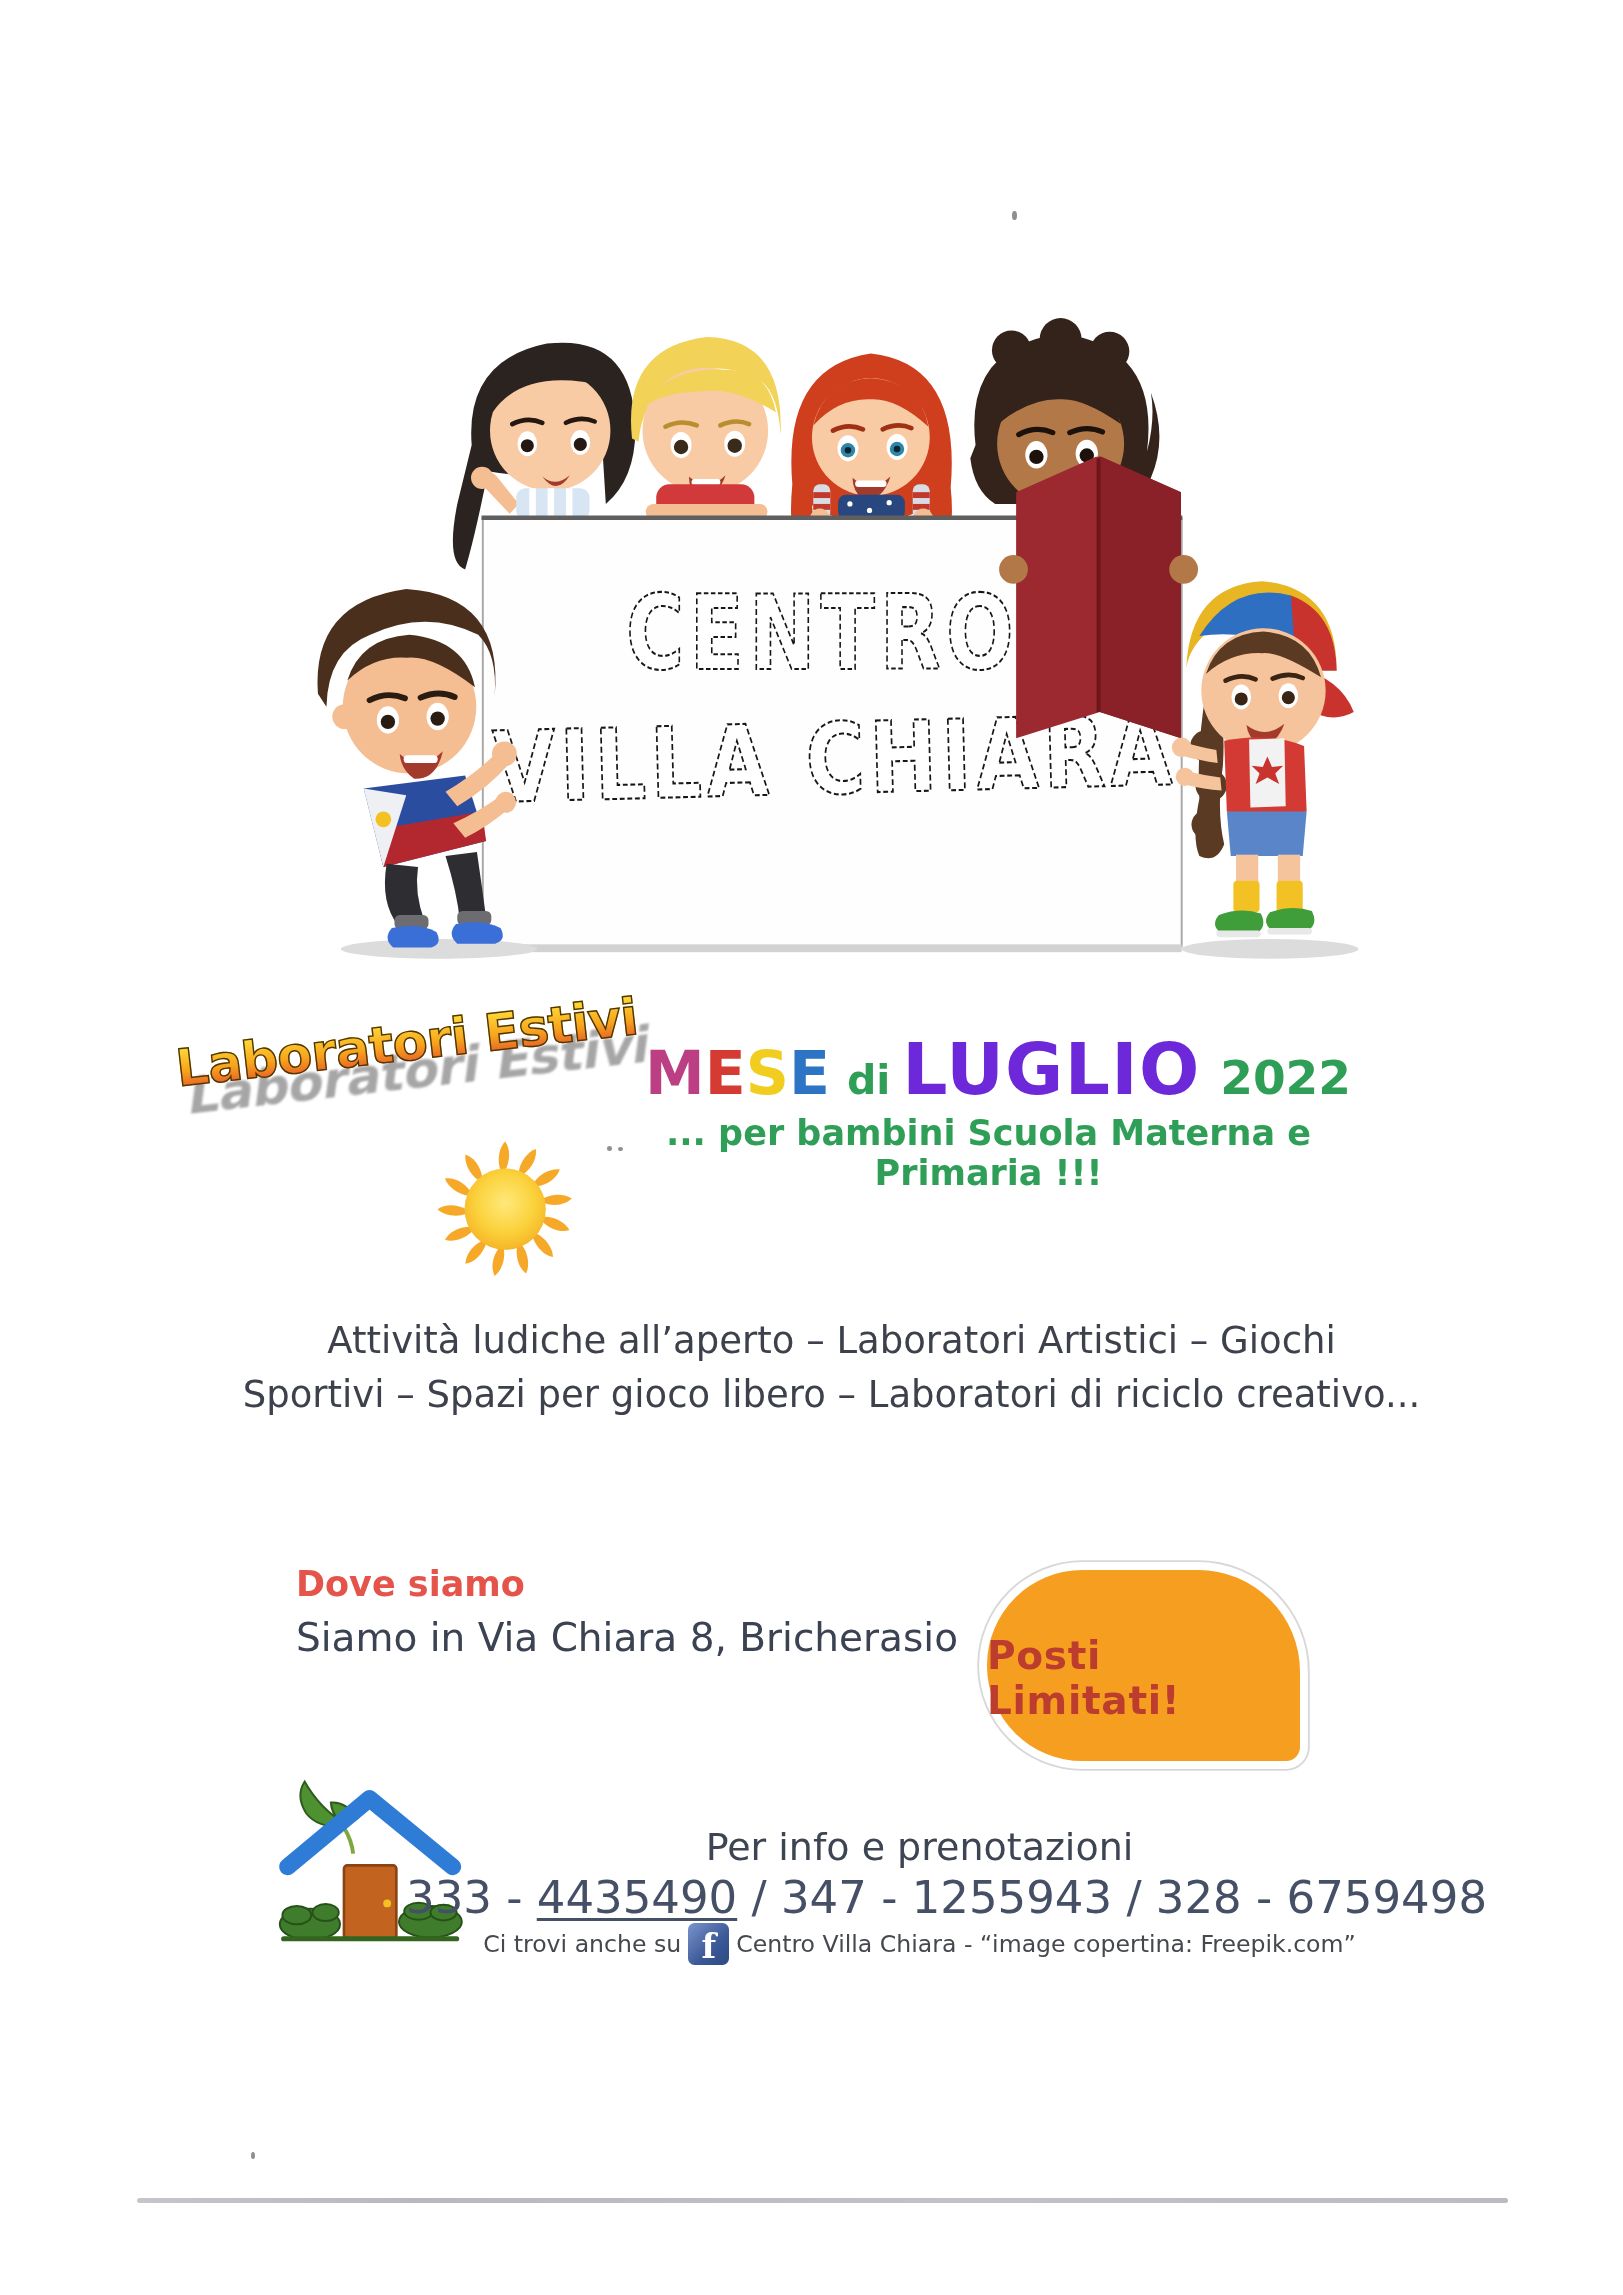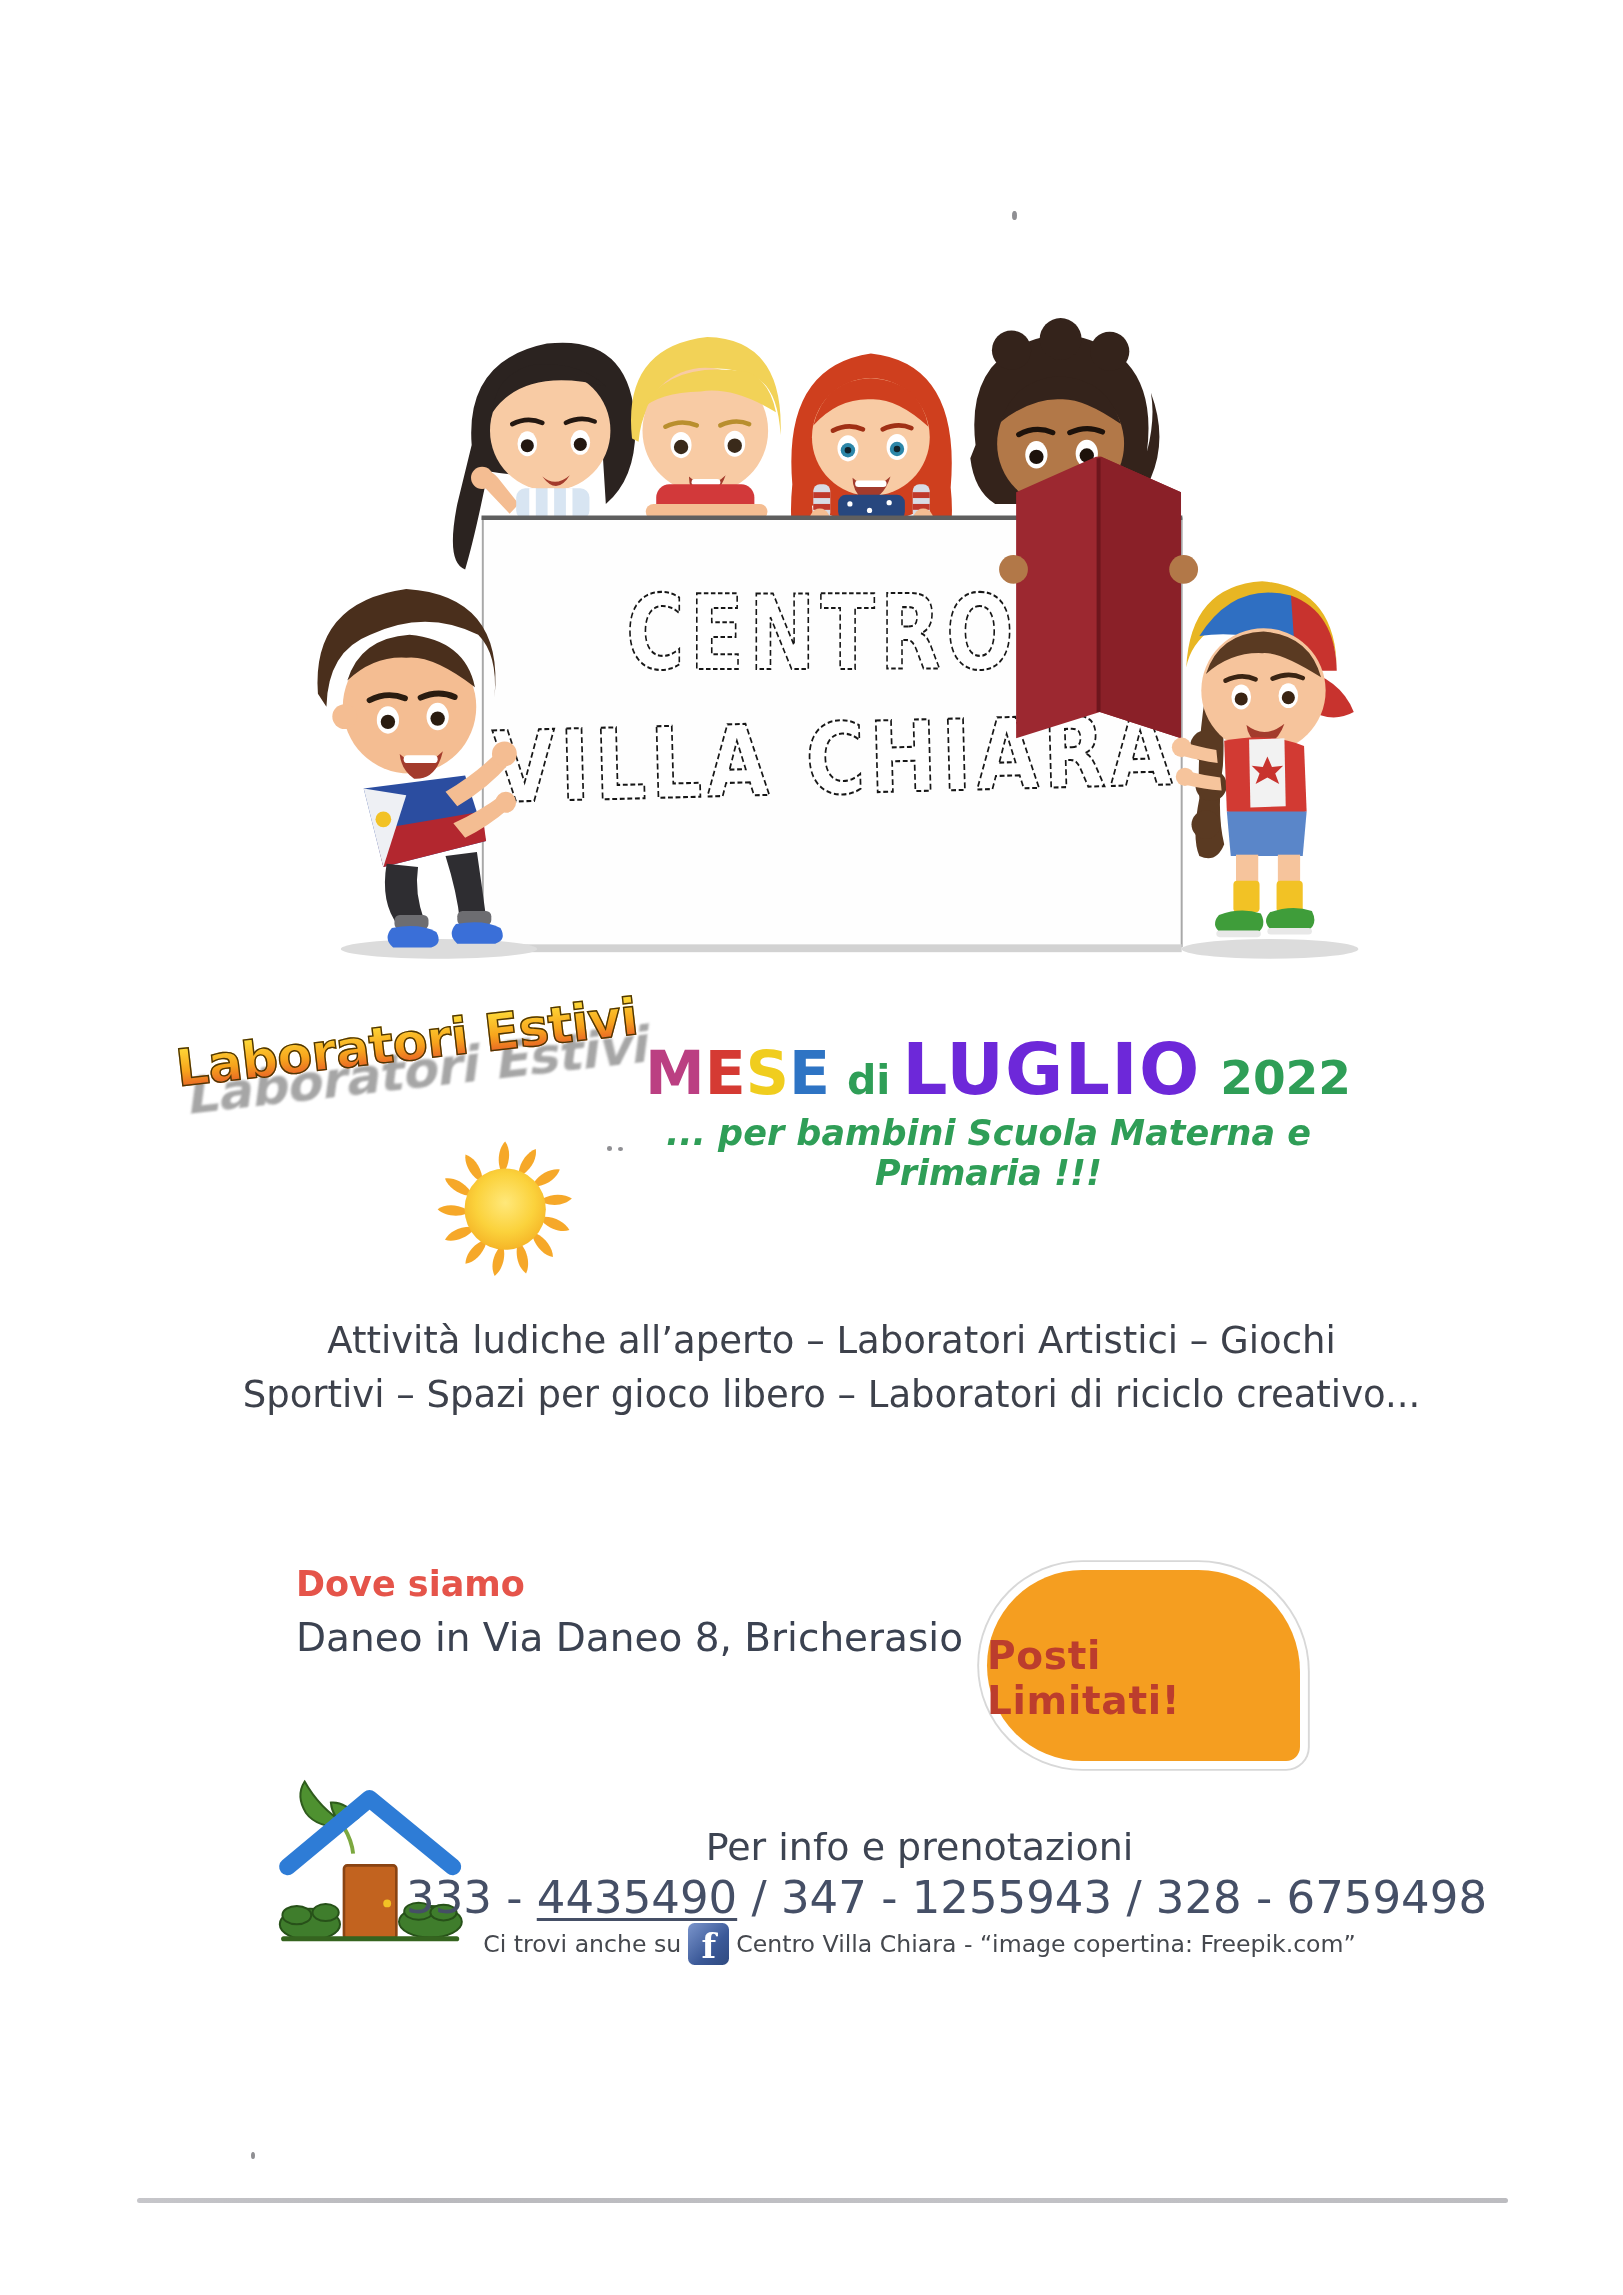--- a/index.html
+++ b/index.html
@@ -30,21 +30,21 @@
   .month-title span{font-weight:bold;}
   .mt-m {font-size:60px;color:#bb3f82;}
   .mt-e1{font-size:60px;color:#d53a33;}
   .mt-s {font-size:60px;color:#f0cd1e;}
   .mt-e2{font-size:60px;color:#2e74c4;}
   .mt-di{font-size:41px;color:#2f9e57;margin:0 11.8px 0 17px;}
   .mt-luglio{font-size:71px;color:#6d28d9;letter-spacing:1.3px;}
   .mt-year{font-size:47px;color:#2f9e57;margin-left:19.6px;}
 
   .subtitle{left:589px;top:1113px;width:799px;text-align:center;
-    font-size:35px;font-weight:bold;color:#2f9e57;font-style:italic;}
+    font-size:35px;font-weight:bold;color:#2f9e57;}
 
   
   #sun{left:435px;top:1139px;width:141px;height:141px;}
 
   
   .activities{left:223px;top:1314px;width:1217px;text-align:center;
     font-size:37px;line-height:54px;color:#3d414b;font-weight:500;}
 
   
   .where-heading{left:296px;top:1564px;font-size:35px;font-weight:bold;color:#e5544a;}
@@ -298,21 +298,21 @@
   </g>
   <circle cx="107" cy="107" r="62" fill="url(#sunCore)"></circle>
 </svg>
 
 <div class="abs activities">
   <div>Attività ludiche all’aperto – Laboratori Artistici – Giochi</div>
   <div>Sportivi – Spazi per gioco libero – Laboratori di riciclo creativo...</div>
 </div>
 
 <div class="abs where-heading">Dove siamo</div>
-<div class="abs where-address">Daneo in Via Daneo 8, Bricherasio</div>
+<div class="abs where-address">Siamo in Via Chiara 8, Bricherasio</div>
 
 <div class="abs badge">
   <span>Posti Limitati!</span>
 </div>
 
 <svg id="house" class="abs" viewBox="0 0 310 285" xmlns="http://www.w3.org/2000/svg">
   <path d="M120,85 Q100,60 78,62 Q80,85 100,95 Q60,70 38,30 Q24,52 40,78 Q56,100 98,100 Z" fill="#4e9130" stroke="#2f5c1d" stroke-width="3" transform="translate(18,-8)"></path>
   <path d="M98,100 Q110,120 112,140" stroke="#7ca83f" stroke-width="6" fill="none" transform="translate(18,-8)"></path>
   <path d="M30,152 L155,48 L282,152" stroke="#2e7cd6" stroke-width="26" fill="none" stroke-linecap="round" stroke-linejoin="round"></path>
   <rect x="116" y="150" width="80" height="112" rx="5" fill="#c2631f" stroke="#8a4413" stroke-width="4"></rect>

